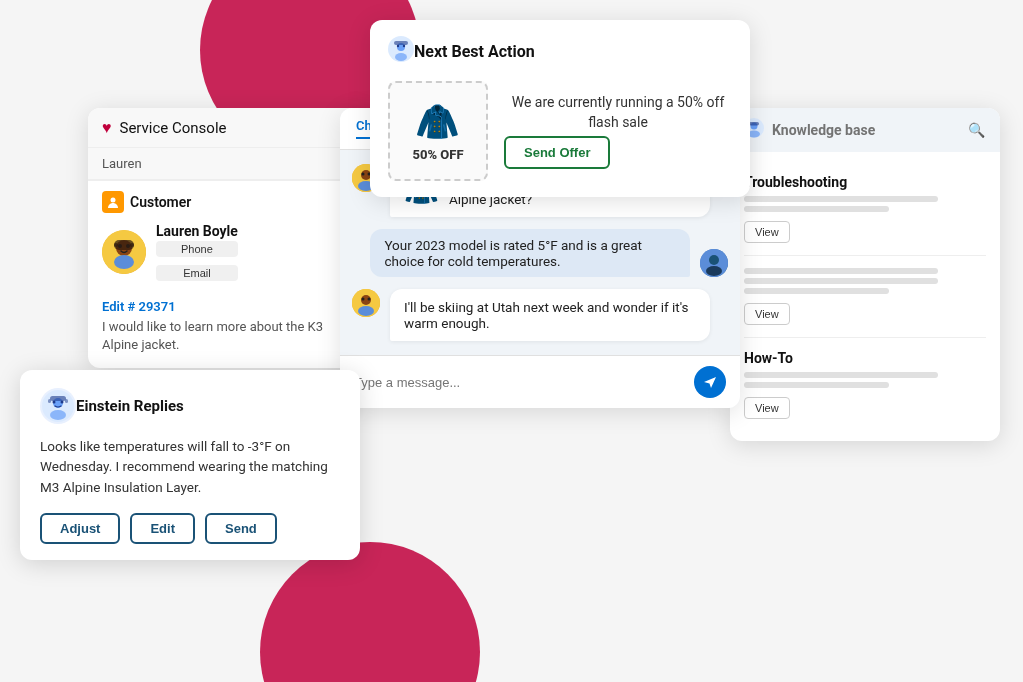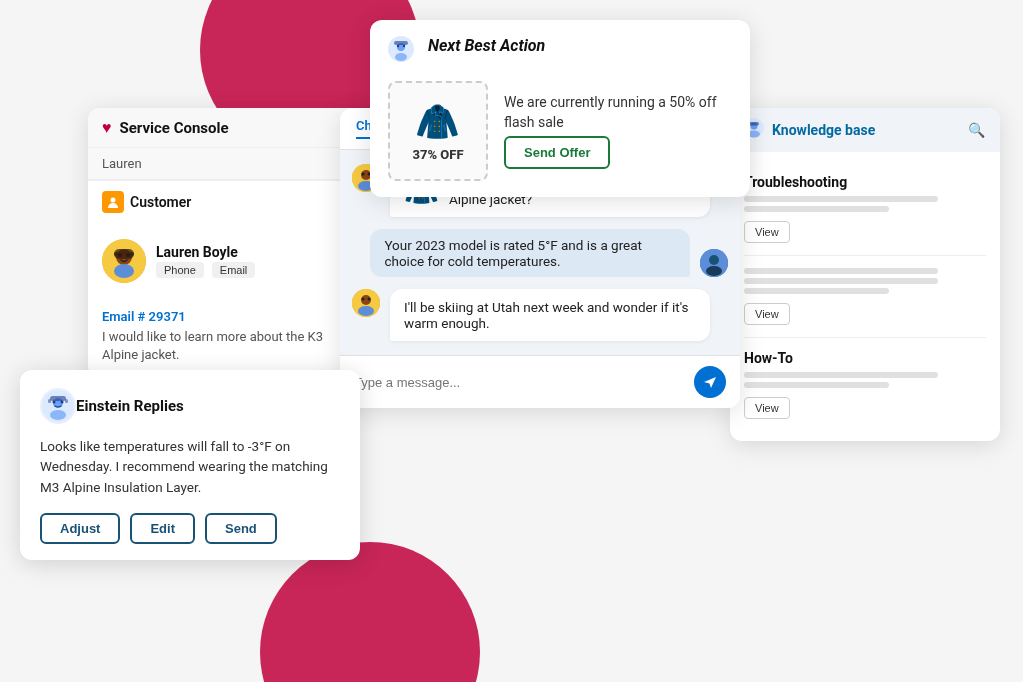--- a/index.html
+++ b/index.html
@@ -55,21 +55,21 @@
       display: flex;
       align-items: center;
       gap: 8px;
     }
     .sc-heart-icon {
       color: #c0003c;
       font-size: 16px;
     }
     .sc-title {
       font-size: 15px;
-      font-weight: 700;
+      font-weight: 400;
       color: #111;
     }
     .sc-tab-bar {
       background: #f8f8f8;
       border-bottom: 2px solid #eee;
       padding: 0 14px;
       display: flex;
       align-items: center;
       gap: 0;
     }
@@ -82,21 +82,21 @@
       cursor: pointer;
     }
     .sc-customer-section {
       padding: 10px 14px;
       background: #fff;
     }
     .sc-customer-label-row {
       display: flex;
       align-items: center;
       gap: 6px;
-      margin-bottom: 26px;
+      margin-bottom: 10px;
     }
     .sc-customer-icon {
       width: 22px;
       height: 22px;
       background: #ff9800;
       border-radius: 4px;
       display: flex;
       align-items: center;
       justify-content: center;
       font-size: 12px;
@@ -104,21 +104,20 @@
     }
     .sc-customer-label {
       font-size: 14px;
       font-weight: 600;
       color: #111;
     }
     .sc-user-row {
       display: flex;
       align-items: center;
       gap: 10px;
-      margin-bottom: 8px;
     }
     .sc-avatar {
       width: 44px;
       height: 44px;
       border-radius: 50%;
       background: linear-gradient(135deg, #f0c040 40%, #e8a010 100%);
       display: flex;
       align-items: center;
       justify-content: center;
       font-size: 22px;
@@ -128,20 +127,21 @@
     .sc-user-info {}
     .sc-user-name {
       font-size: 14px;
       font-weight: 700;
       color: #111;
     }
     .sc-user-contacts {
       display: flex;
       gap: 8px;
       margin-top: 2px;
+      flex-direction: column;
     }
     .sc-contact-btn {
       background: #f0f0f0;
       border: none;
       border-radius: 4px;
       font-size: 11px;
       color: #333;
       padding: 2px 8px;
       cursor: pointer;
     }
@@ -223,23 +223,23 @@
       left: 370px;
       width: 380px;
       background: #fff;
       border-radius: 12px;
       box-shadow: 0 4px 24px rgba(0,0,0,0.13);
       padding: 16px 18px;
       z-index: 4;
     }
     .nba-header {
       display: flex;
-      gap: 14px;
+      align-items: center;
+      gap: 0;
       margin-bottom: 14px;
-      font-style: italic;
     }
     .nba-icon {
       font-size: 22px;
     }
     .nba-title {
       font-size: 16px;
       font-weight: 700;
       color: #111;
     }
     .nba-content {
@@ -270,20 +270,21 @@
       margin-top: 2px;
     }
     .nba-info {
       flex: 1;
     }
     .nba-desc {
       font-size: 14px;
       color: #333;
       line-height: 1.4;
       margin-bottom: 4px;
+      text-align: center;
     }
     .nba-offer-btn {
       border: 2px solid #1a7a3a;
       background: #fff;
       color: #1a7a3a;
       border-radius: 6px;
       padding: 7px 18px;
       font-size: 13px;
       font-weight: 600;
       cursor: pointer;
@@ -424,21 +425,21 @@
       display: flex;
       align-items: center;
       gap: 8px;
     }
     .kb-icon {
       font-size: 18px;
     }
     .kb-title {
       font-size: 14px;
       font-weight: 700;
-      color: #0369a1;
+      color: #737373;
       flex: 1;
     }
     .kb-search-icon {
       color: #0070d2;
       font-size: 14px;
       cursor: pointer;
     }
     .kb-items {
       padding: 10px 14px;
       display: flex;
@@ -525,21 +526,21 @@
         <div class="sc-user-name">Lauren Boyle</div>
         <div class="sc-user-contacts">
           <button class="sc-contact-btn">Phone</button>
           <button class="sc-contact-btn">Email</button>
         </div>
       </div>
     </div>
   </div>
   <div class="sc-case-section">
     <div class="sc-case-number">
-      <span>Email #</span>
+      <span>Edit #</span>
       <span>29371</span>
     </div>
     <div class="sc-case-desc">I would like to learn more about the K3 Alpine jacket.</div>
   </div>
 </div>
 
 <div class="einstein-card">
   <div class="einstein-header">
     <div class="einstein-icon">
       <svg width="32" height="32" viewBox="0 0 32 32">
@@ -574,21 +575,21 @@
         <circle cx="10" cy="10" r="1.2" fill="#1e3a8a"></circle>
         <circle cx="16" cy="10" r="1.2" fill="#1e3a8a"></circle>
         <rect x="6" y="5" width="14" height="4" rx="2" fill="#1e3a8a" opacity="0.6"></rect>
       </svg>
     </span>
     <span class="nba-title">Next Best Action</span>
   </div>
   <div class="nba-content">
     <div class="nba-product-img">
       <span class="nba-product-emoji">🧥</span>
-      <span class="nba-discount-badge">37% OFF</span>
+      <span class="nba-discount-badge">50% OFF</span>
     </div>
     <div class="nba-info">
       <div class="nba-desc">We are currently running a 50% off flash sale</div>
       <button class="nba-offer-btn">Send Offer</button>
     </div>
   </div>
 </div>
 
 <div class="chat-card">
   <div class="chat-header-bar">

